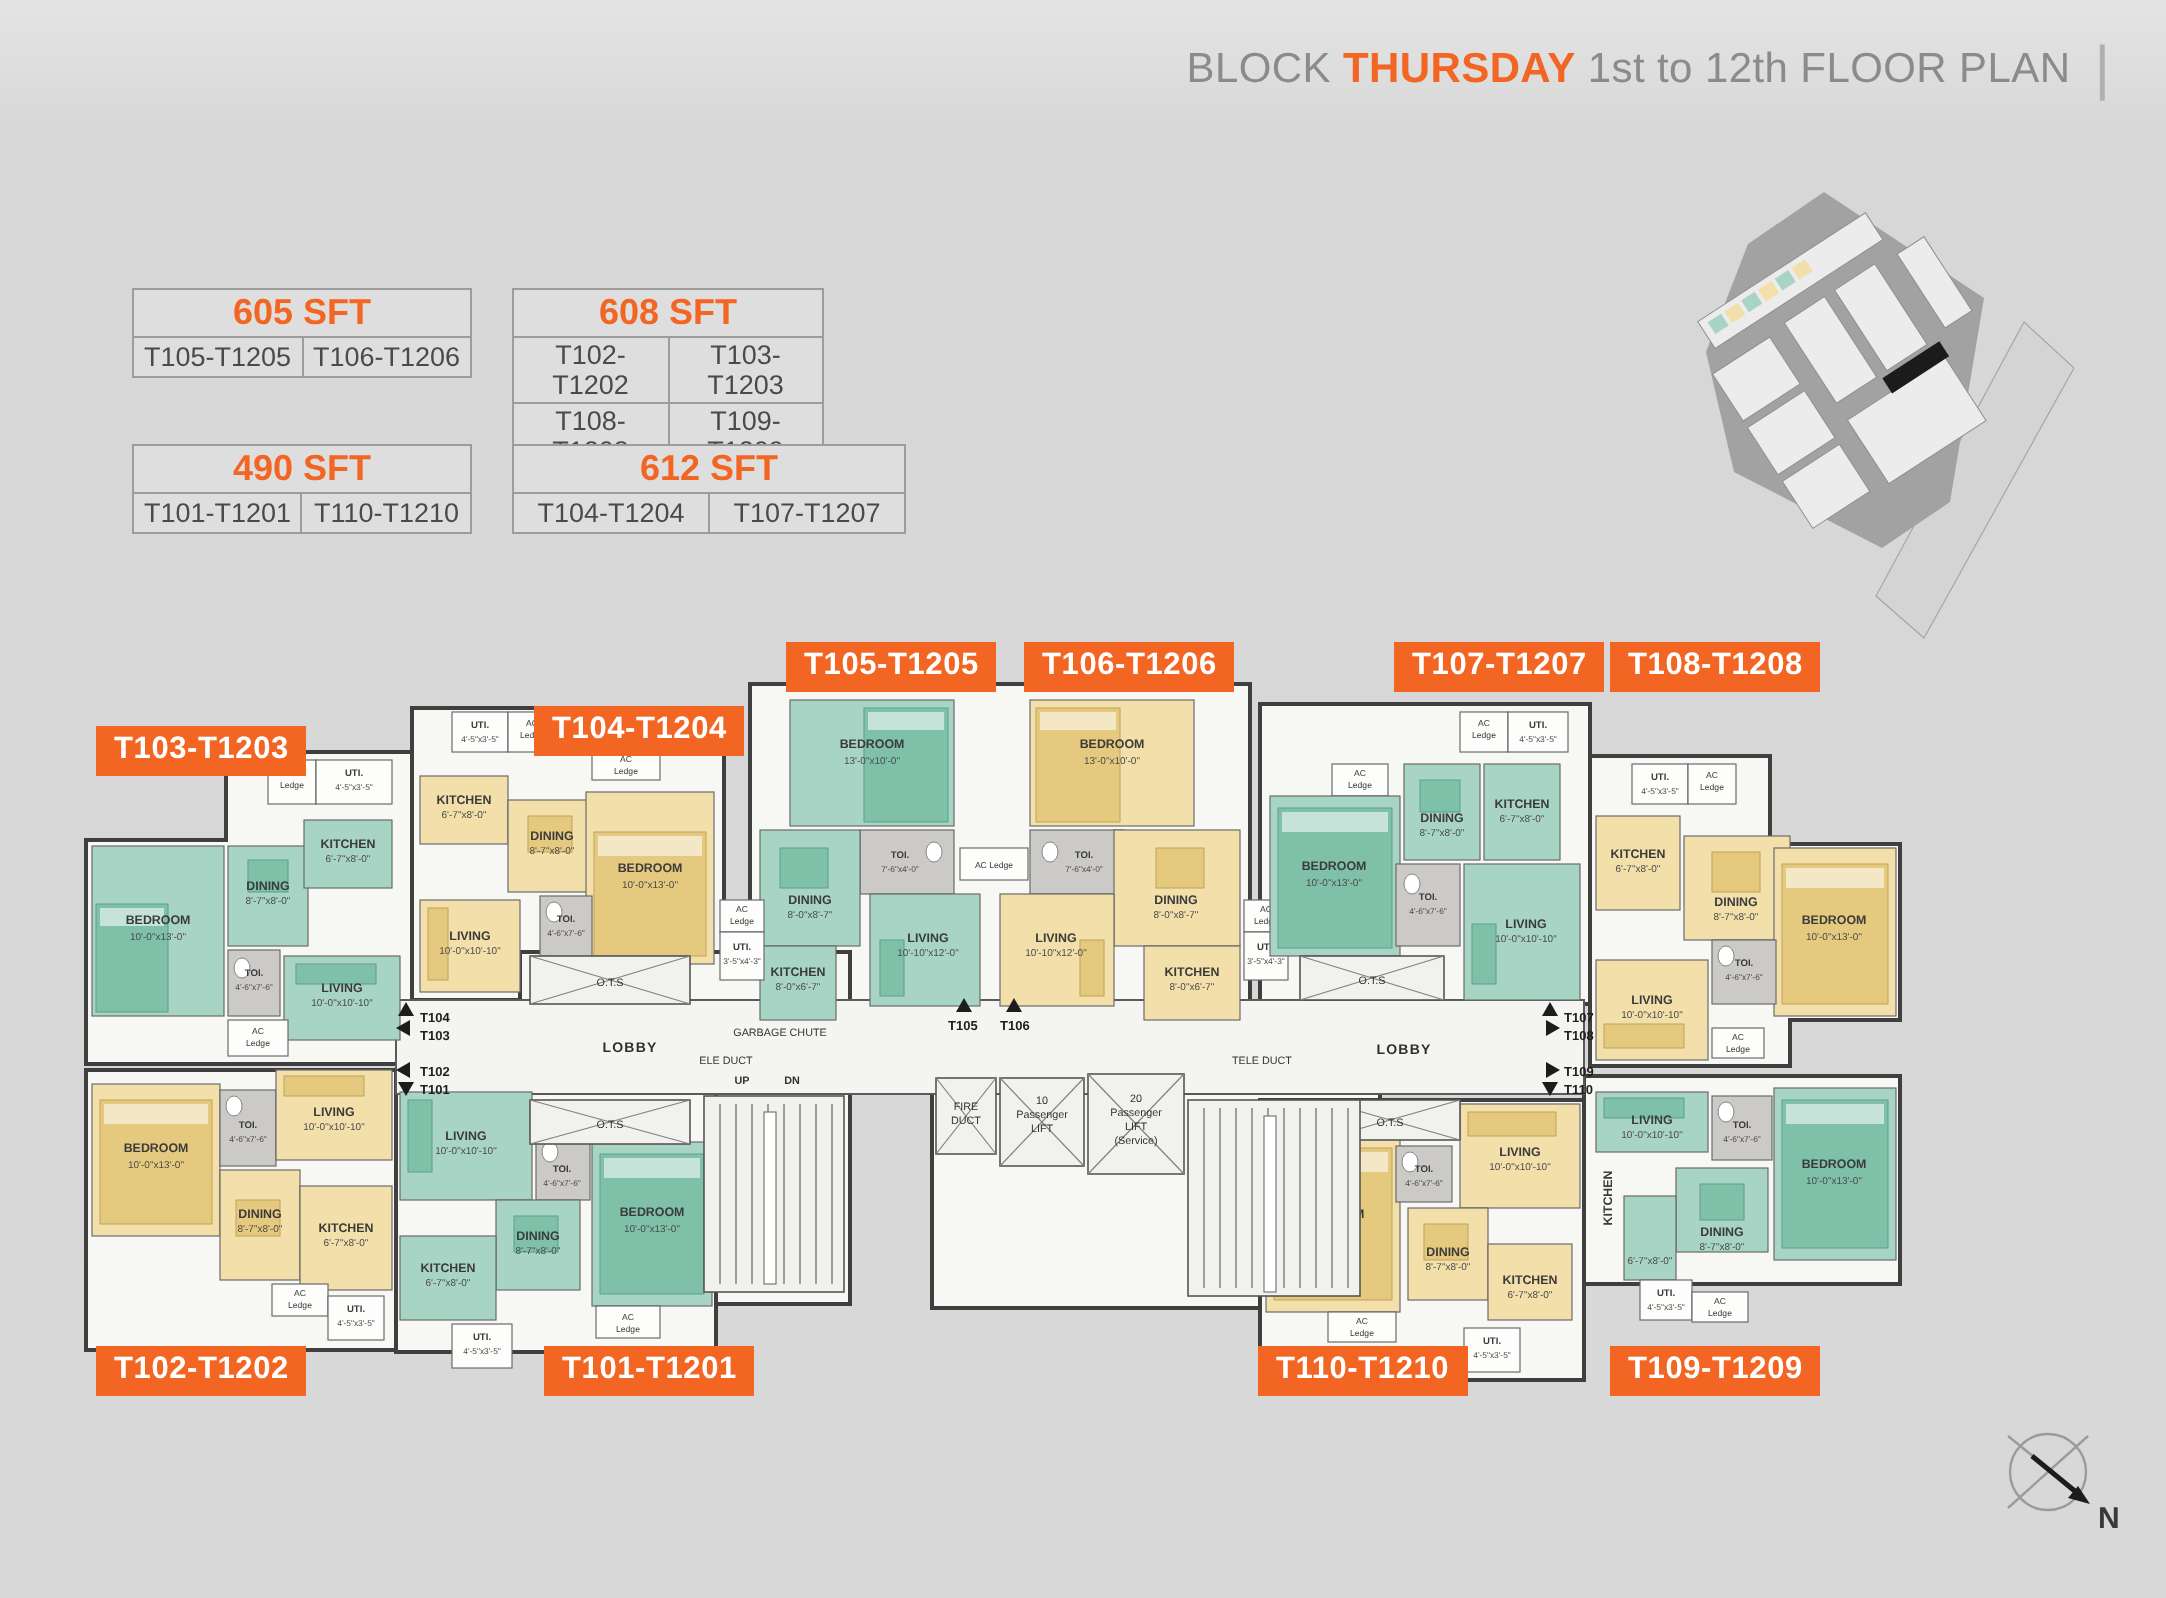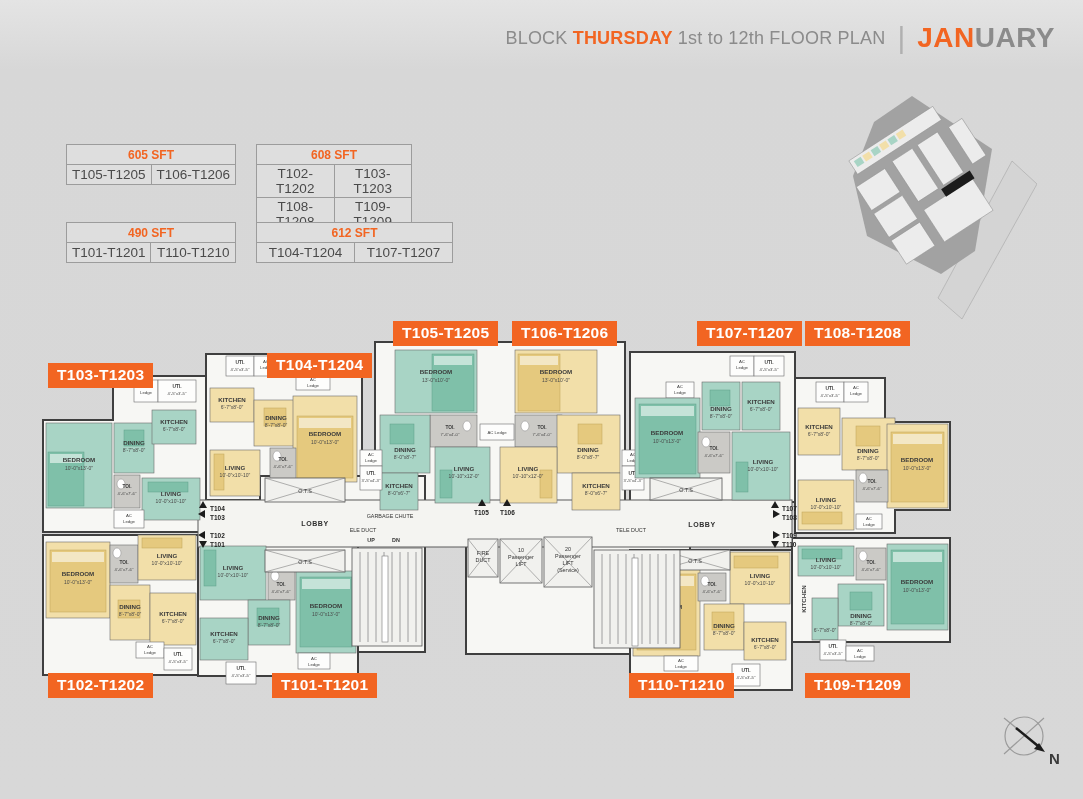--- a/index.html
+++ b/index.html
@@ -3,27 +3,27 @@
 <meta charset="utf-8">
 <style>
   html,body{margin:0;padding:0;}
   body{
     width:1083px;height:799px;position:relative;overflow:hidden;
     background:linear-gradient(#e4e4e4,#d7d7d7 70px,#d8d8d8);
     font-family:"Liberation Sans",sans-serif;
   }
   
   .header{position:absolute;top:22px;right:28px;display:flex;align-items:center;gap:12px;}
-  .header .line{font-size:18px;color:#8b8b8b;letter-spacing:.2px;white-space:pre;}
+  .header .line{font-size:21px;color:#8b8b8b;letter-spacing:.2px;white-space:pre;}
   .header .accent{color:#f26522;font-weight:700;}
   .header .divider{color:#b0b0b0;font-size:30px;font-weight:100;line-height:26px;}
   .header .month{font-size:28px;font-weight:700;letter-spacing:.5px;color:#8b8b8b;}
   
   table.area{position:absolute;border-collapse:collapse;background:#dedede;}
-  table.area th{border:1px solid #9c9c9c;color:#f26522;font-size:12px;font-weight:700;height:17px;padding:1px 4px;}
+  table.area th{border:1px solid #9c9c9c;color:#f26522;font-size:18px;font-weight:700;height:17px;padding:1px 4px;}
   table.area td{border:1px solid #9c9c9c;color:#4a4a4a;font-size:13.5px;text-align:center;height:17px;padding:1px 4px;width:84px;}
   
   .badge{position:absolute;background:#f26522;color:#fff;font-weight:700;font-size:15.5px;
          padding:3px 9px 4px;letter-spacing:.3px;white-space:nowrap;}
   
   .plan{position:absolute;left:30px;top:312px;}
   .w{fill:#f7f7f4;stroke:#3f3f3f;stroke-width:2;}
   .cw{fill:#f4f4f1;stroke:#5a5a5a;stroke-width:1;}
   .rt{fill:#a8d4c5;stroke:#6b6b6b;stroke-width:.6;}
   .rc{fill:#f2dfa9;stroke:#6b6b6b;stroke-width:.6;}
@@ -51,21 +51,20 @@
   .sitemap{position:absolute;left:842px;top:86px;}
   .compass{position:absolute;left:992px;top:706px;}
   .compass-n{font-family:"Liberation Sans",sans-serif;font-size:15px;font-weight:700;fill:#3a3a3a;}
 </style>
 </head>
 <body>
 
 <div class="header">
   <div class="line"><span>BLOCK </span><span class="accent">THURSDAY</span><span> 1st to 12th FLOOR PLAN</span></div>
   <div class="divider">|</div>
-  <div class="month"><span class="accent">JAN</span><span>UARY</span></div>
 </div>
 
 <table class="area" style="left:66px;top:144px;width:170px;">
   <tbody>
       <tr>
         <th colspan="2">605 SFT</th>
       </tr>
   <tr>
     <td>T105-T1205</td>
     <td>T106-T1206</td>

